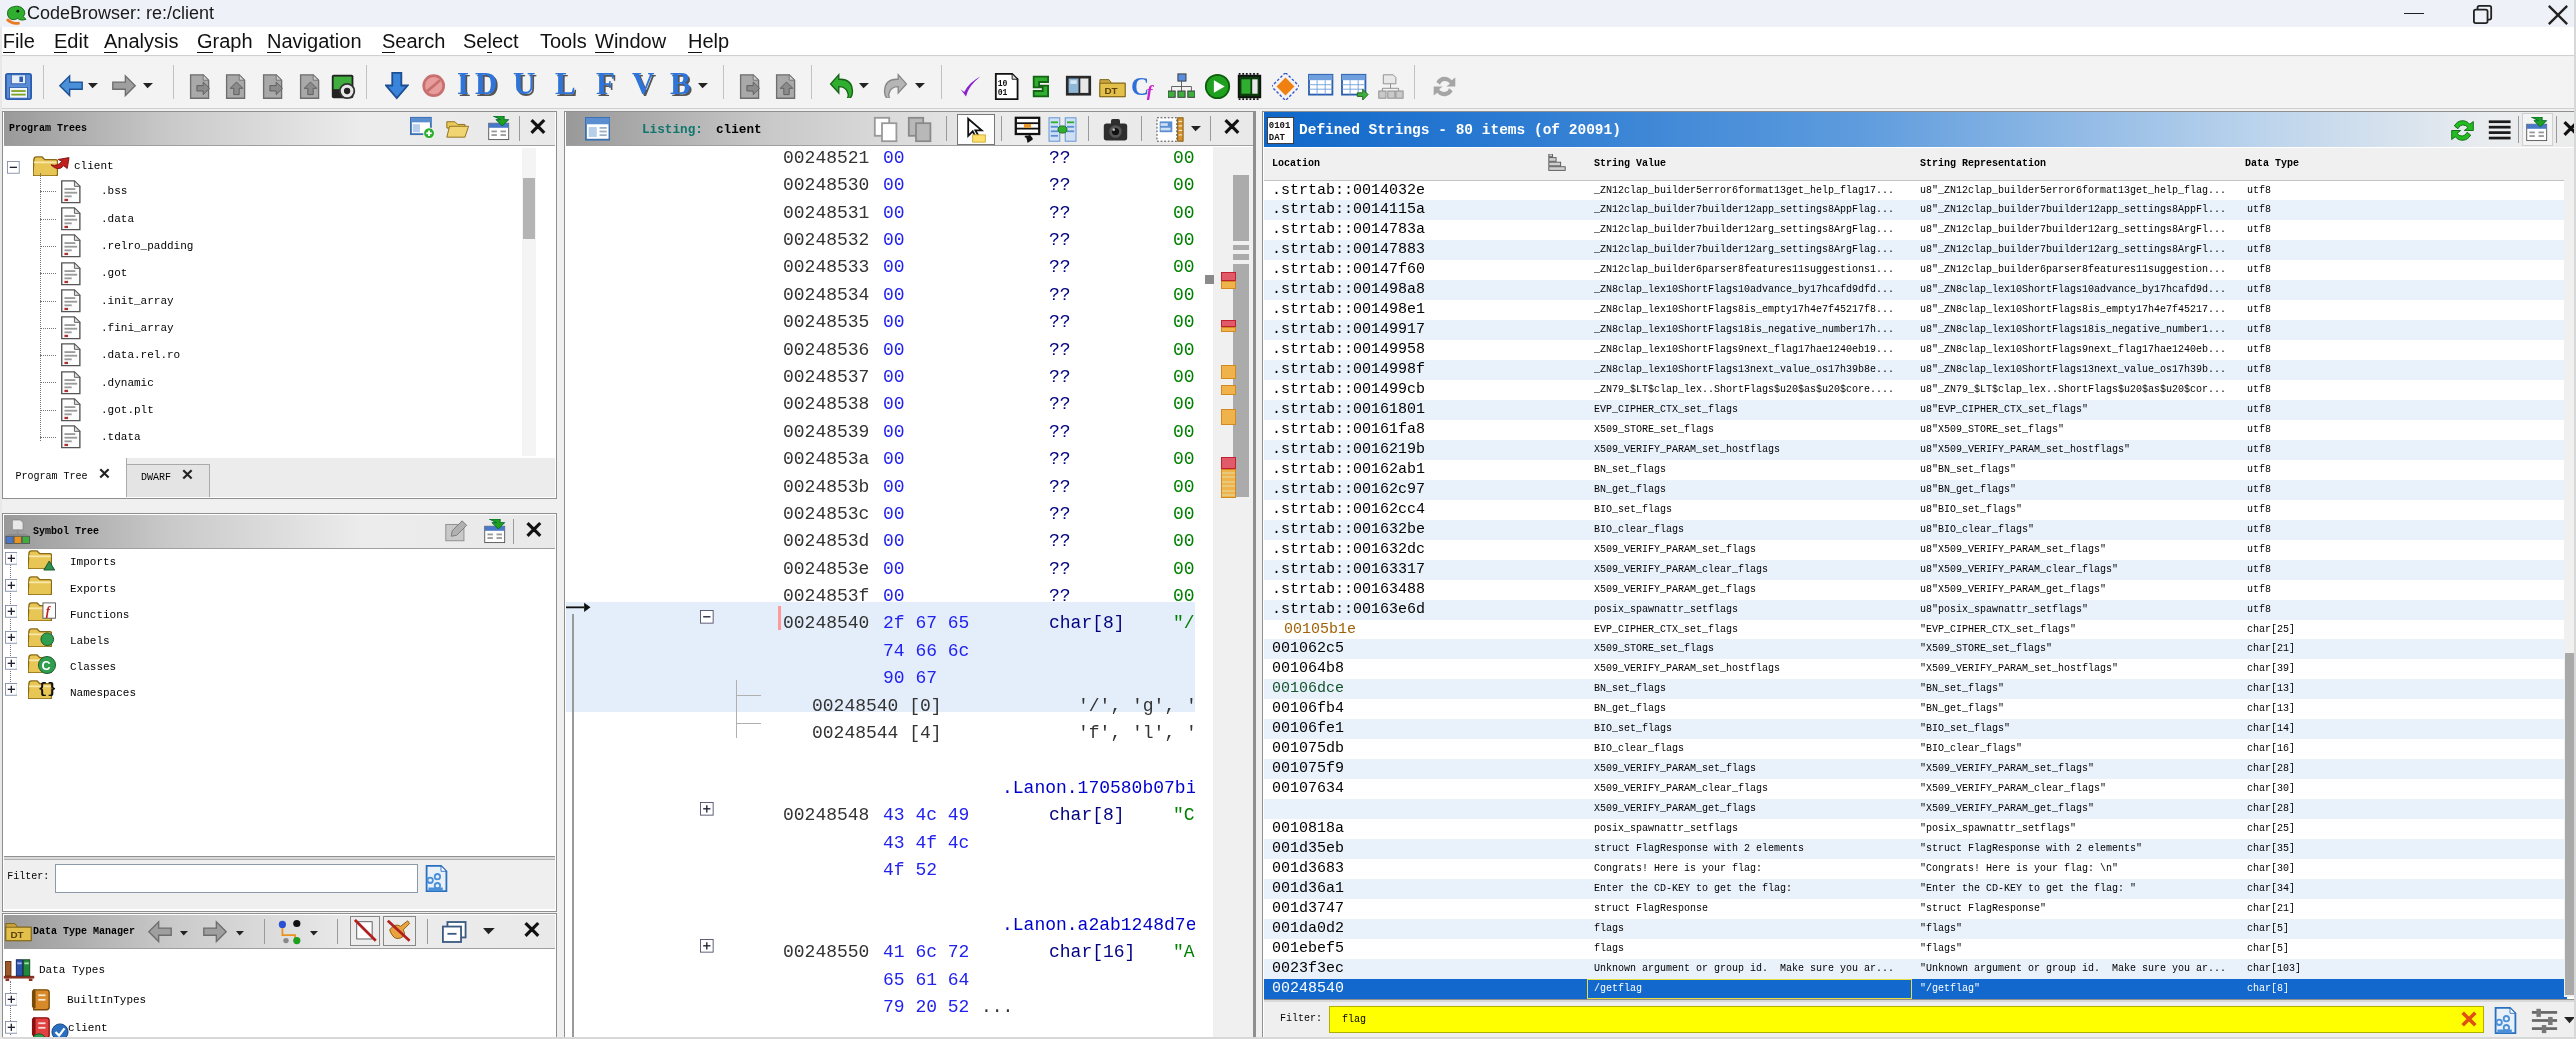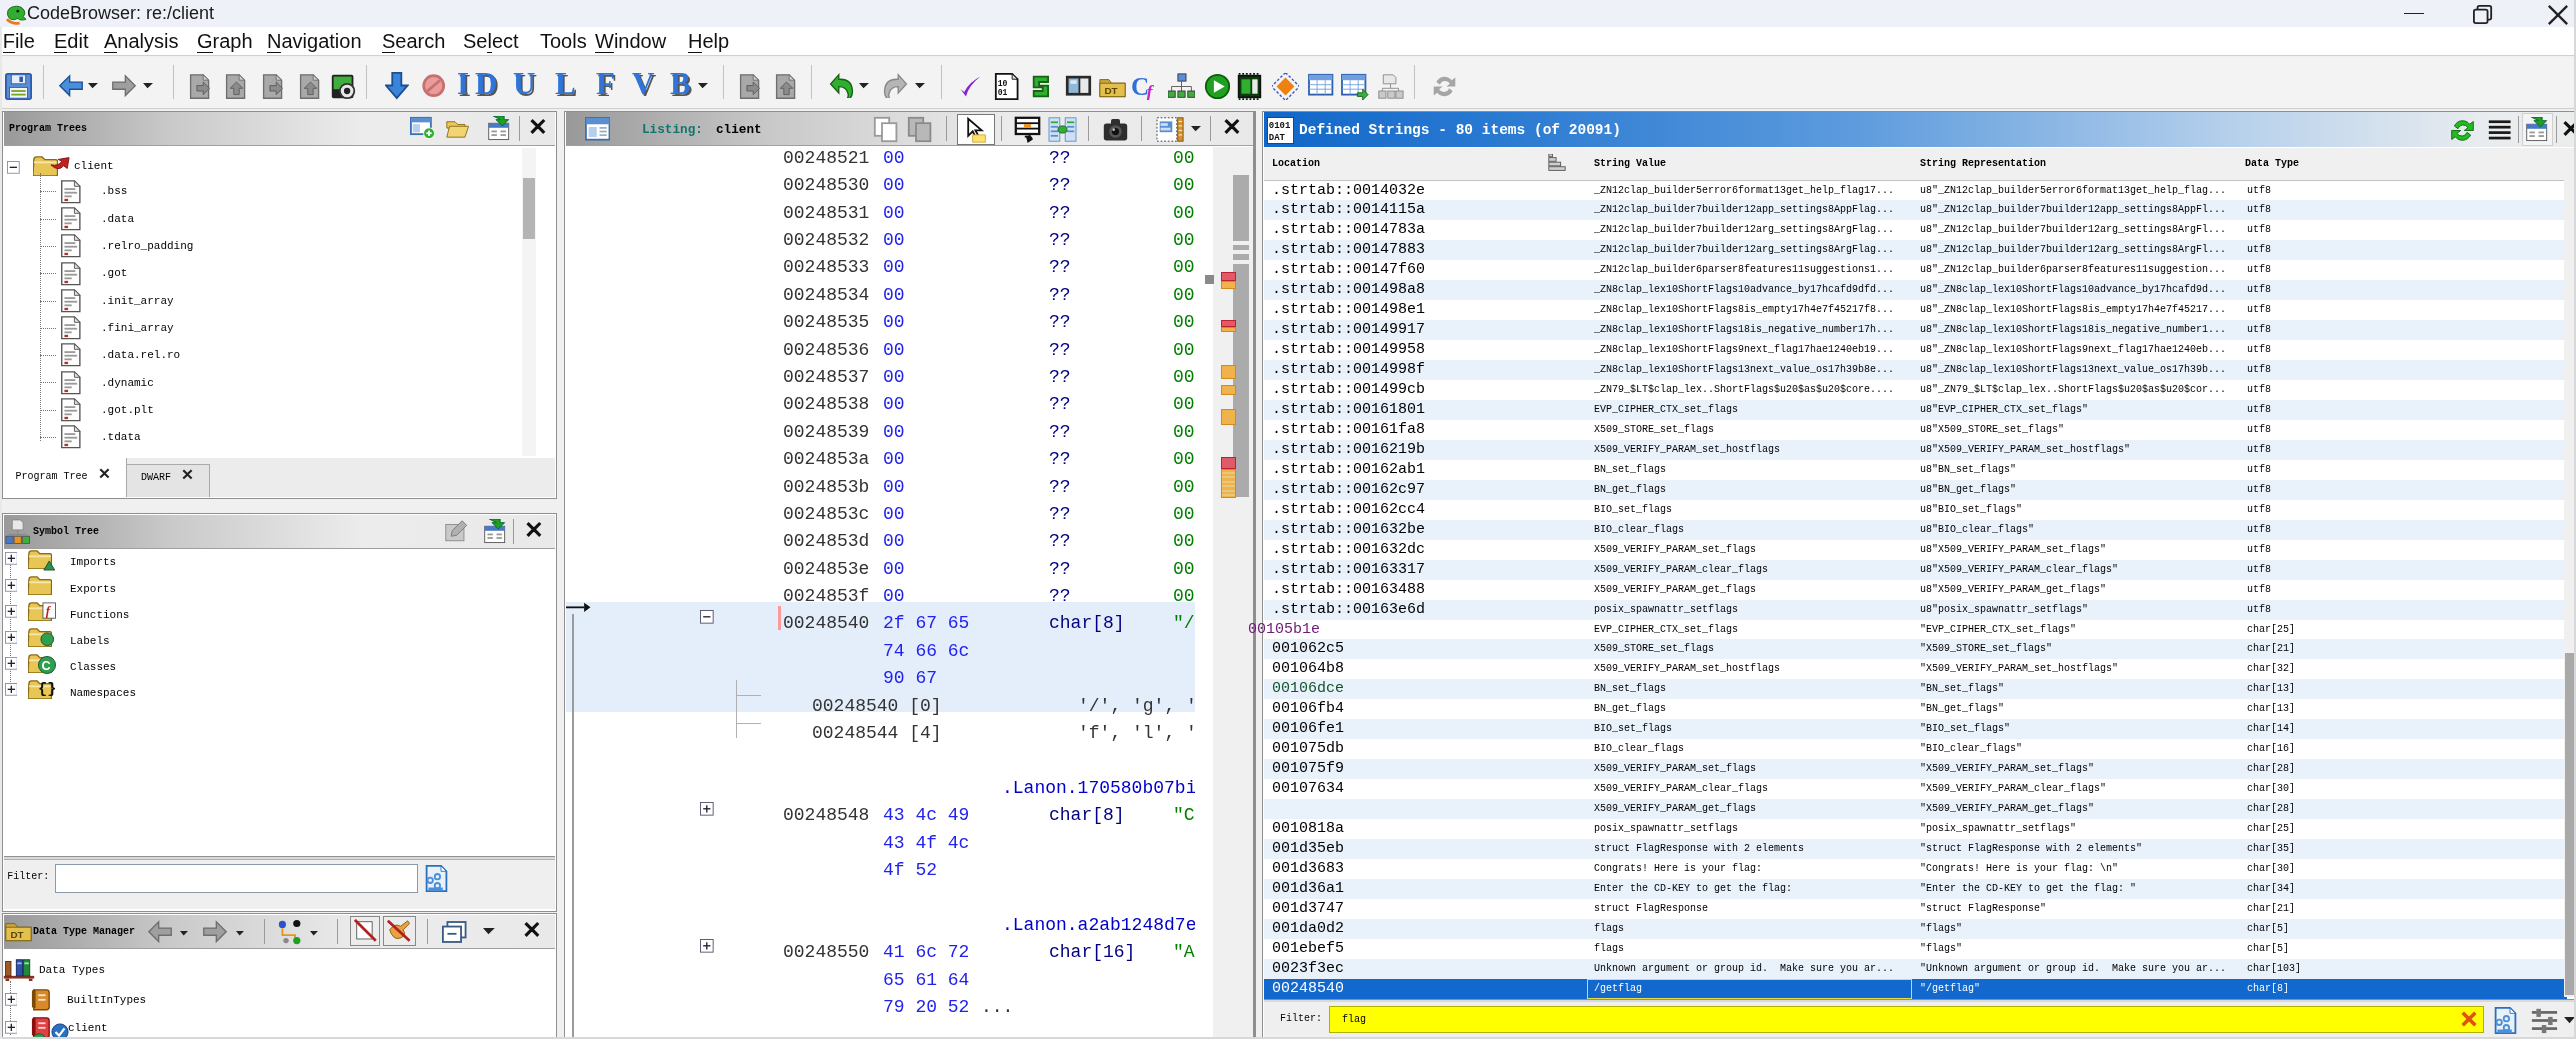--- a/index.html
+++ b/index.html
@@ -1147,34 +1147,34 @@
 <div class="a loc" style="left:1272px;top:580px;color:#000">.strtab::00163488</div>
 <div class="a t11" style="left:1594px;top:580px;color:#000">X509_VERIFY_PARAM_get_flags</div>
 <div class="a t11" style="left:1920px;top:580px;color:#000">u8"X509_VERIFY_PARAM_get_flags"</div>
 <div class="a t11" style="left:2247px;top:580px;color:#000">utf8</div>
 <div class="a" style="left:1264px;top:600px;width:1303px;height:20px;background:#e9f1fb"></div>
 <div class="a loc" style="left:1272px;top:600px;color:#000">.strtab::00163e6d</div>
 <div class="a t11" style="left:1594px;top:600px;color:#000">posix_spawnattr_setflags</div>
 <div class="a t11" style="left:1920px;top:600px;color:#000">u8"posix_spawnattr_setflags"</div>
 <div class="a t11" style="left:2247px;top:600px;color:#000">utf8</div>
 <div class="a" style="left:1264px;top:620px;width:1303px;height:20px;background:#ffffff"></div>
-<div class="a loc" style="left:1248px;top:620px;color:#701a75">00105b1e</div>
+<div class="a loc" style="left:1284px;top:620px;color:#a16207">00105b1e</div>
 <div class="a t11" style="left:1594px;top:620px;color:#000">EVP_CIPHER_CTX_set_flags</div>
 <div class="a t11" style="left:1920px;top:620px;color:#000">"EVP_CIPHER_CTX_set_flags"</div>
 <div class="a t11" style="left:2247px;top:620px;color:#000">char[25]</div>
 <div class="a" style="left:1264px;top:639px;width:1303px;height:20px;background:#e9f1fb"></div>
 <div class="a loc" style="left:1272px;top:639px;color:#000">001062c5</div>
 <div class="a t11" style="left:1594px;top:639px;color:#000">X509_STORE_set_flags</div>
 <div class="a t11" style="left:1920px;top:639px;color:#000">"X509_STORE_set_flags"</div>
 <div class="a t11" style="left:2247px;top:639px;color:#000">char[21]</div>
 <div class="a" style="left:1264px;top:659px;width:1303px;height:20px;background:#ffffff"></div>
 <div class="a loc" style="left:1272px;top:659px;color:#000">001064b8</div>
 <div class="a t11" style="left:1594px;top:659px;color:#000">X509_VERIFY_PARAM_set_hostflags</div>
 <div class="a t11" style="left:1920px;top:659px;color:#000">"X509_VERIFY_PARAM_set_hostflags"</div>
-<div class="a t11" style="left:2247px;top:659px;color:#000">char[32]</div>
+<div class="a t11" style="left:2247px;top:659px;color:#000">char[39]</div>
 <div class="a" style="left:1264px;top:679px;width:1303px;height:20px;background:#e9f1fb"></div>
 <div class="a loc" style="left:1272px;top:679px;color:#14532d">00106dce</div>
 <div class="a t11" style="left:1594px;top:679px;color:#000">BN_set_flags</div>
 <div class="a t11" style="left:1920px;top:679px;color:#000">"BN_set_flags"</div>
 <div class="a t11" style="left:2247px;top:679px;color:#000">char[13]</div>
 <div class="a" style="left:1264px;top:699px;width:1303px;height:20px;background:#ffffff"></div>
 <div class="a loc" style="left:1272px;top:699px;color:#000">00106fb4</div>
 <div class="a t11" style="left:1594px;top:699px;color:#000">BN_get_flags</div>
 <div class="a t11" style="left:1920px;top:699px;color:#000">"BN_get_flags"</div>
 <div class="a t11" style="left:2247px;top:699px;color:#000">char[13]</div>

